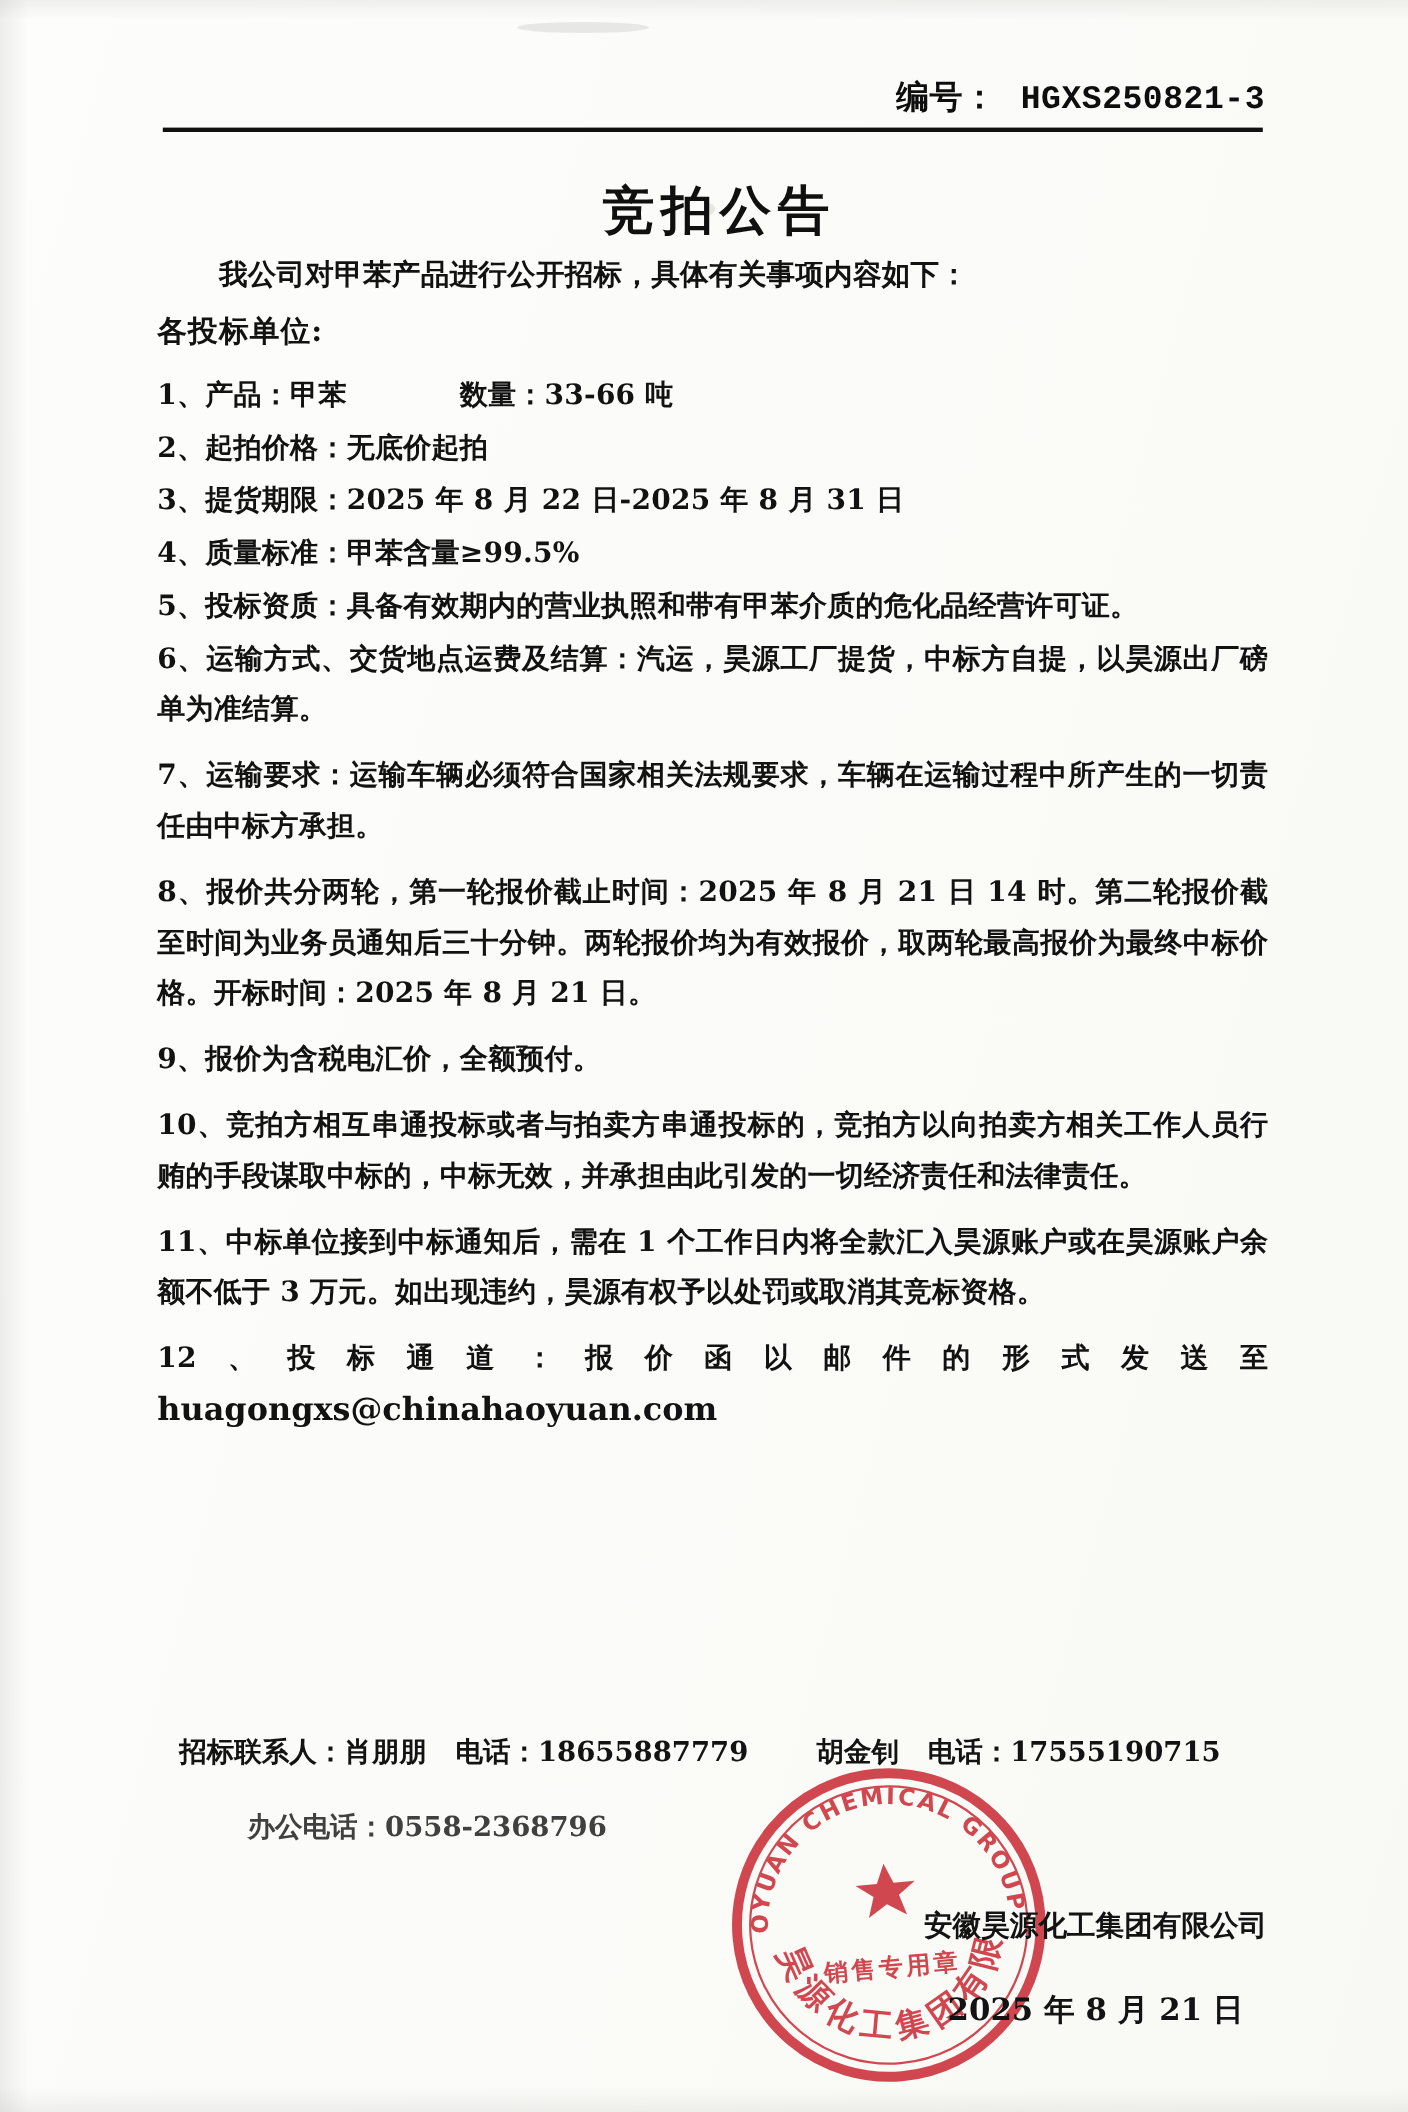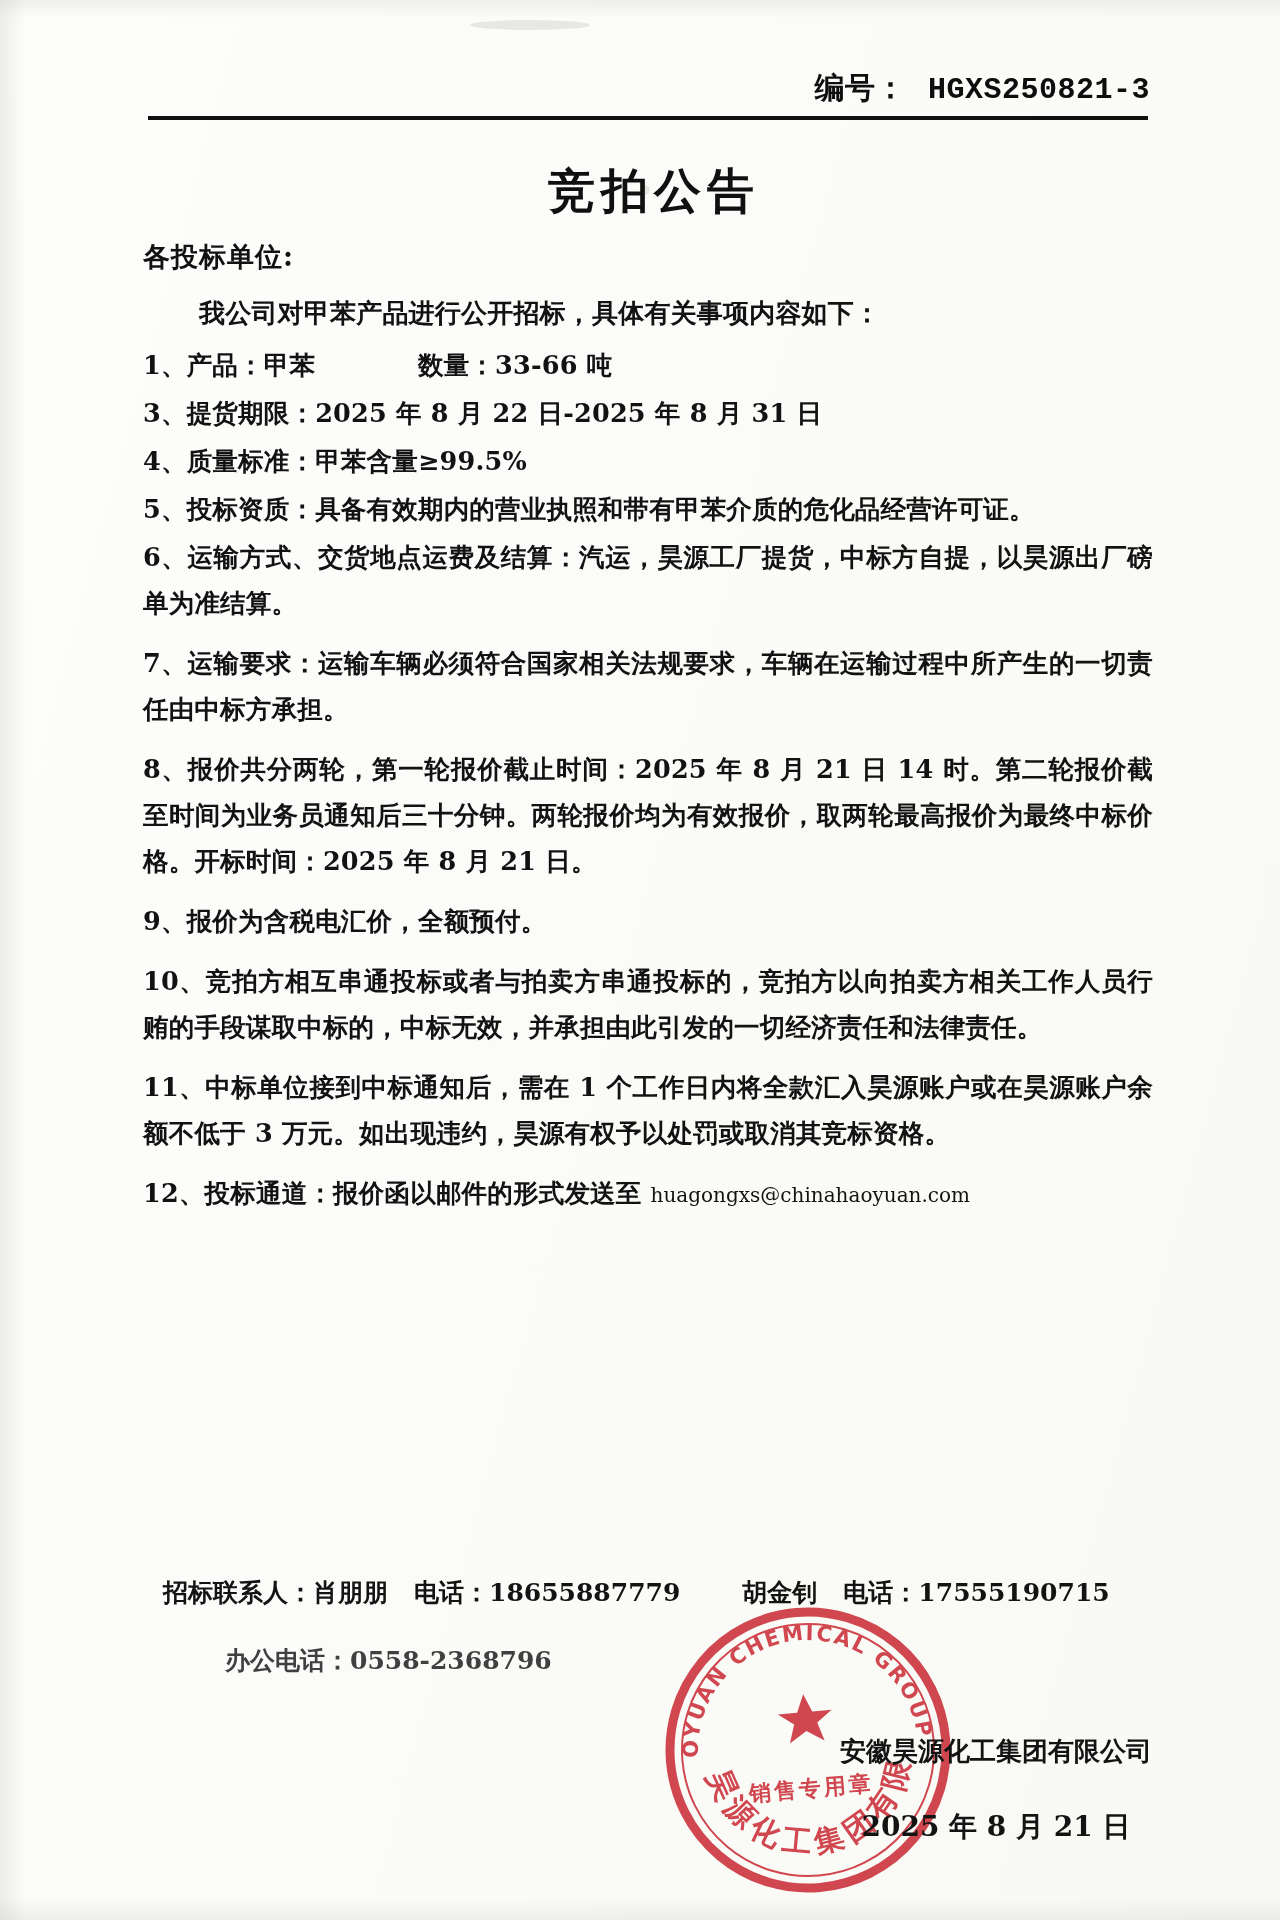--- a/index.html
+++ b/index.html
@@ -133,22 +133,22 @@
   }
   .item.wrap {
     margin-bottom: 8px;
   }
   .item.spaced {
     margin-top: 14px;
   }
 
   .email {
     font-family: "DejaVu Serif", "Liberation Serif", serif;
-    font-weight: normal;
-    font-size: 20px;
+    font-weight: bold;
+    font-size: 29px;
     letter-spacing: 0px;
   }
 
   
   .contacts {
     position: absolute;
     left: 143px;
     top: 1570px;
     width: 1010px;
     margin-left: 20px;
@@ -231,24 +231,25 @@
   <div class="smudge" style="left:640px; top:185px; width:10px; height:10px;"></div>
 
   <div class="doc-number">
     <span class="lbl">编号：</span><span>HGXS250821-3</span>
   </div>
   <div class="header-rule"></div>
 
   <div class="doc-title">竞拍公告</div>
 
   <div class="body">
+    <div class="line intro">我公司对甲苯产品进行公开招标，具体有关事项内容如下：</div>
     <div class="line salutation">各投标单位:</div>
-    <div class="line intro">我公司对甲苯产品进行公开招标，具体有关事项内容如下：</div>
 
     <div class="line item">1、产品：甲苯　　　　数量：33-66 吨</div>
+    <div class="line item">2、起拍价格：无底价起拍</div>
     <div class="line item">3、提货期限：2025 年 8 月 22 日-2025 年 8 月 31 日</div>
     <div class="line item">4、质量标准：甲苯含量≥99.5%</div>
     <div class="line item">5、投标资质：具备有效期内的营业执照和带有甲苯介质的危化品经营许可证。</div>
     <div class="line item wrap">6、运输方式、交货地点运费及结算：汽运，昊源工厂提货，中标方自提，以昊源出厂磅单为准结算。</div>
     <div class="line item wrap spaced">7、运输要求：运输车辆必须符合国家相关法规要求，车辆在运输过程中所产生的一切责任由中标方承担。</div>
     <div class="line item wrap spaced">8、报价共分两轮，第一轮报价截止时间：2025 年 8 月 21 日 14 时。第二轮报价截至时间为业务员通知后三十分钟。两轮报价均为有效报价，取两轮最高报价为最终中标价格。开标时间：2025 年 8 月 21 日。</div>
     <div class="line item spaced">9、报价为含税电汇价，全额预付。</div>
     <div class="line item wrap spaced">10、竞拍方相互串通投标或者与拍卖方串通投标的，竞拍方以向拍卖方相关工作人员行贿的手段谋取中标的，中标无效，并承担由此引发的一切经济责任和法律责任。</div>
     <div class="line item wrap spaced">11、中标单位接到中标通知后，需在 1 个工作日内将全款汇入昊源账户或在昊源账户余额不低于 3 万元。如出现违约，昊源有权予以处罚或取消其竞标资格。</div>
 

